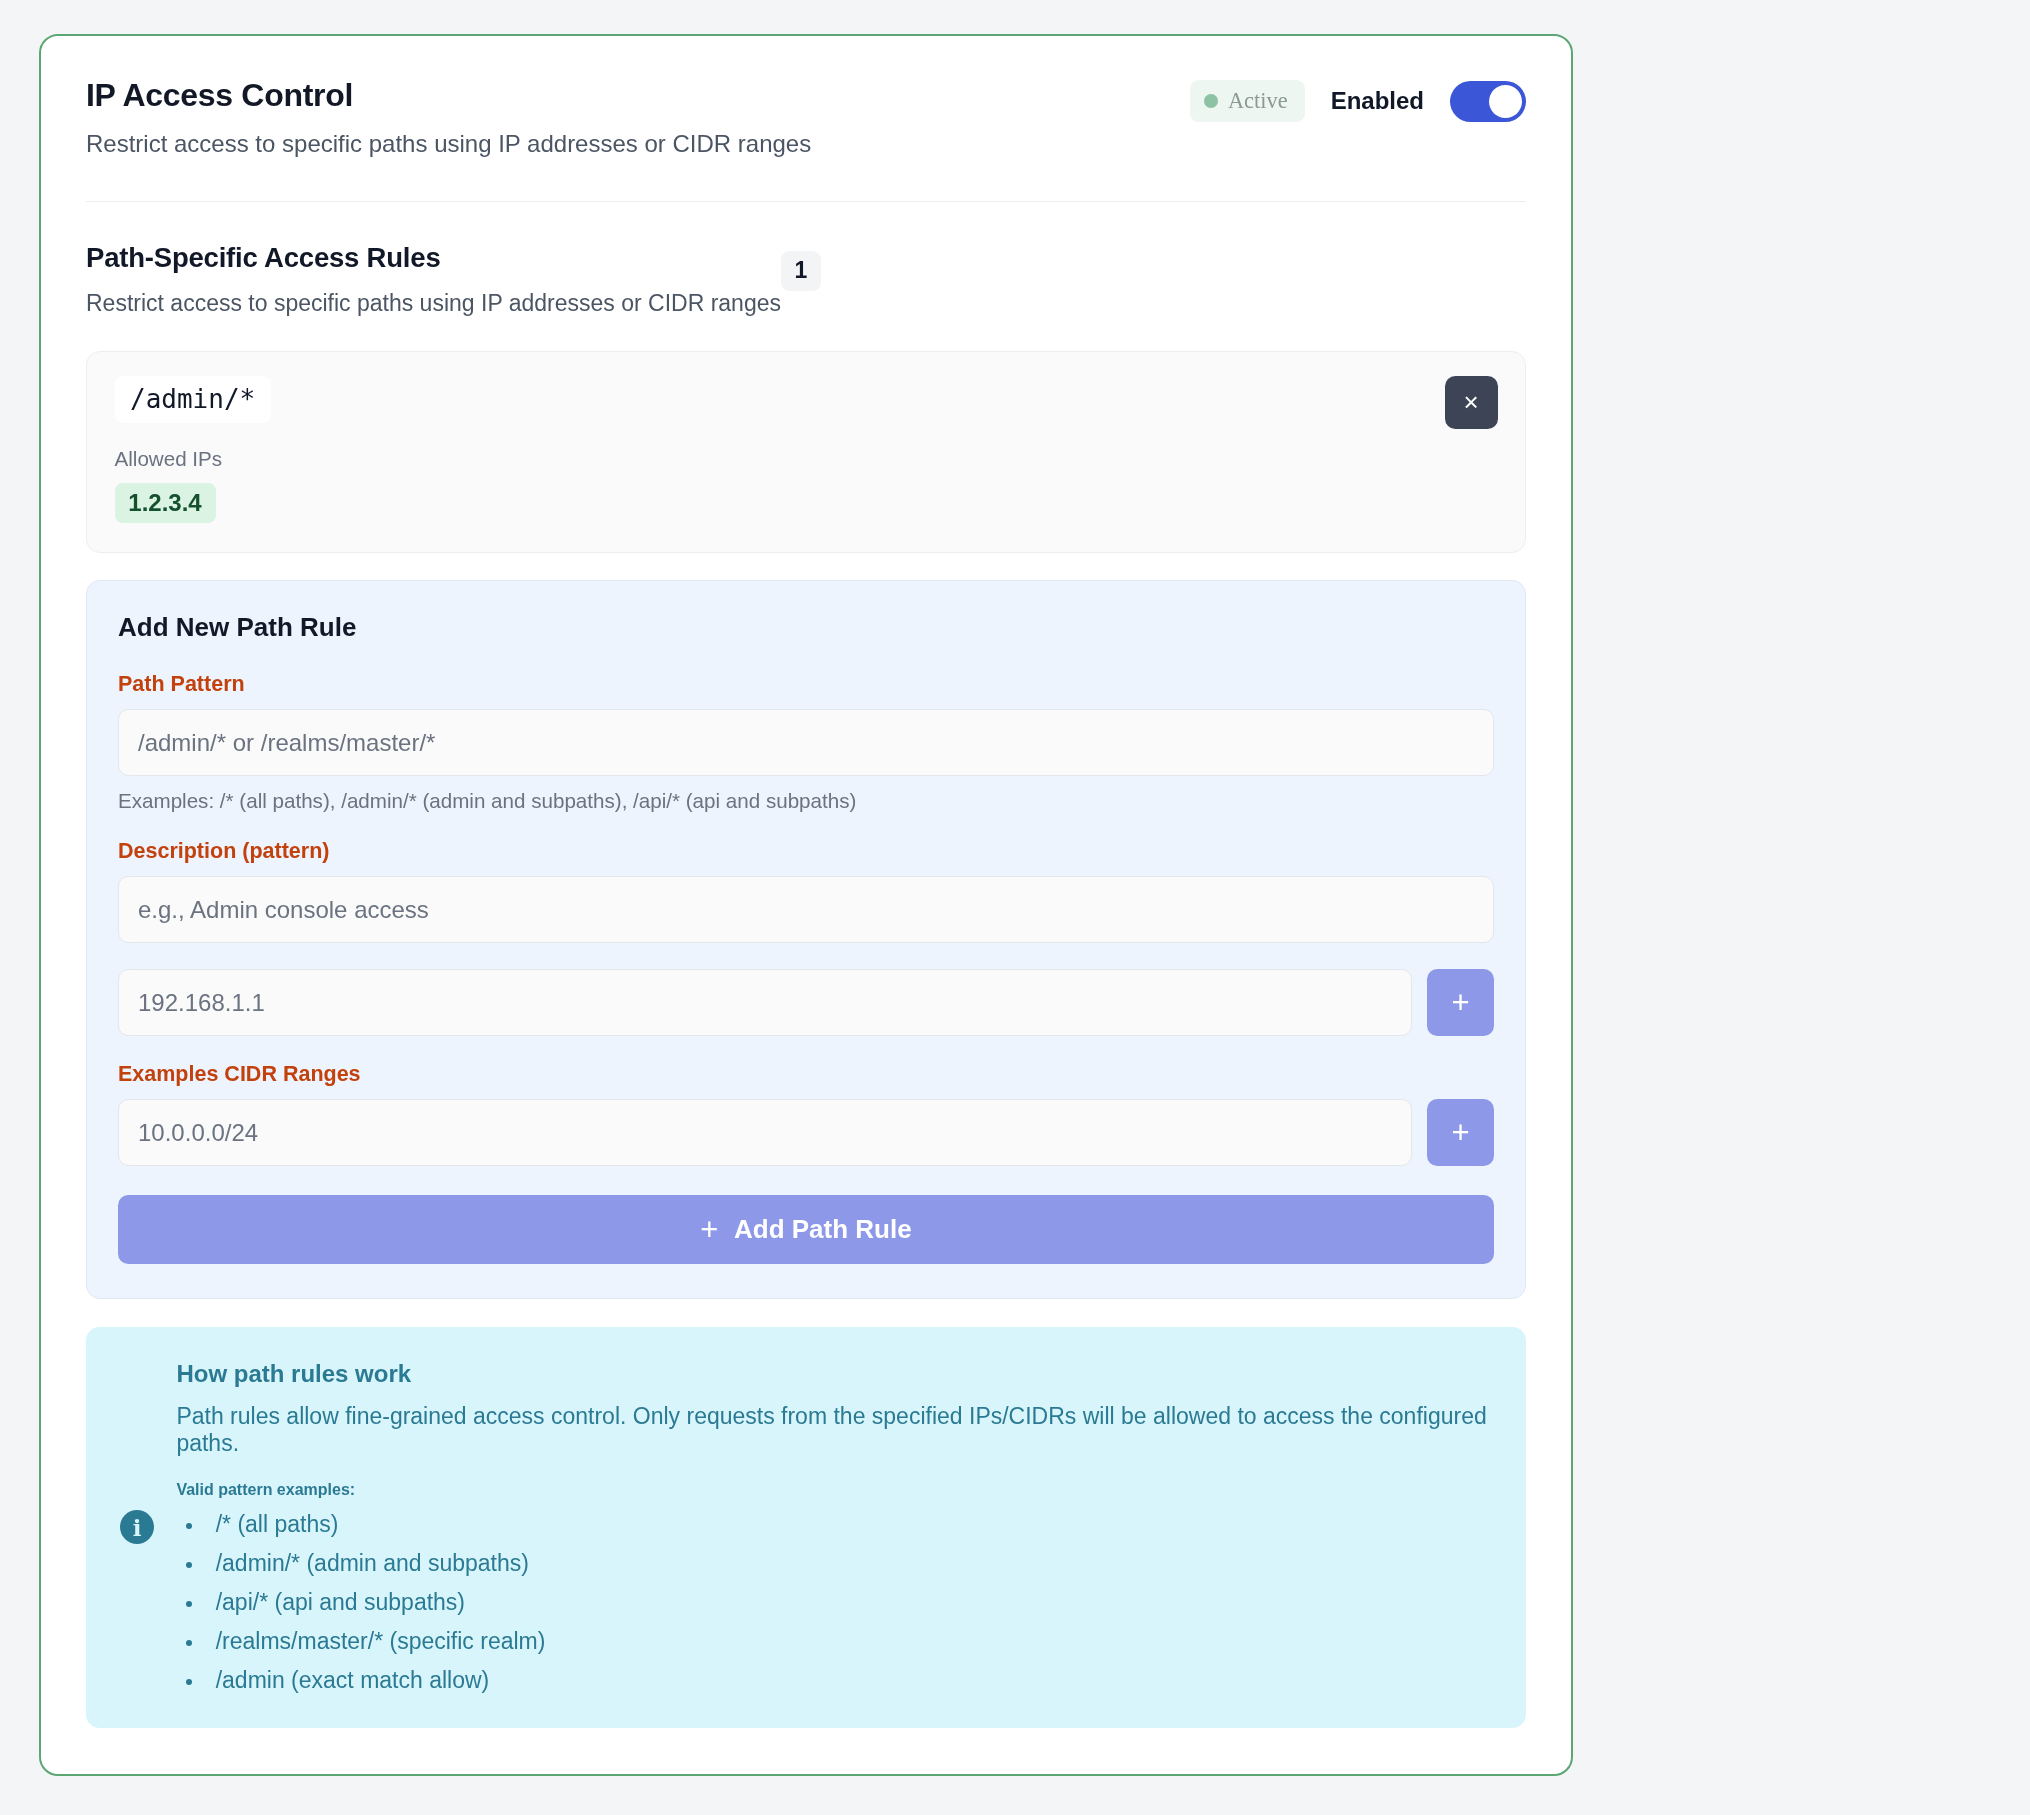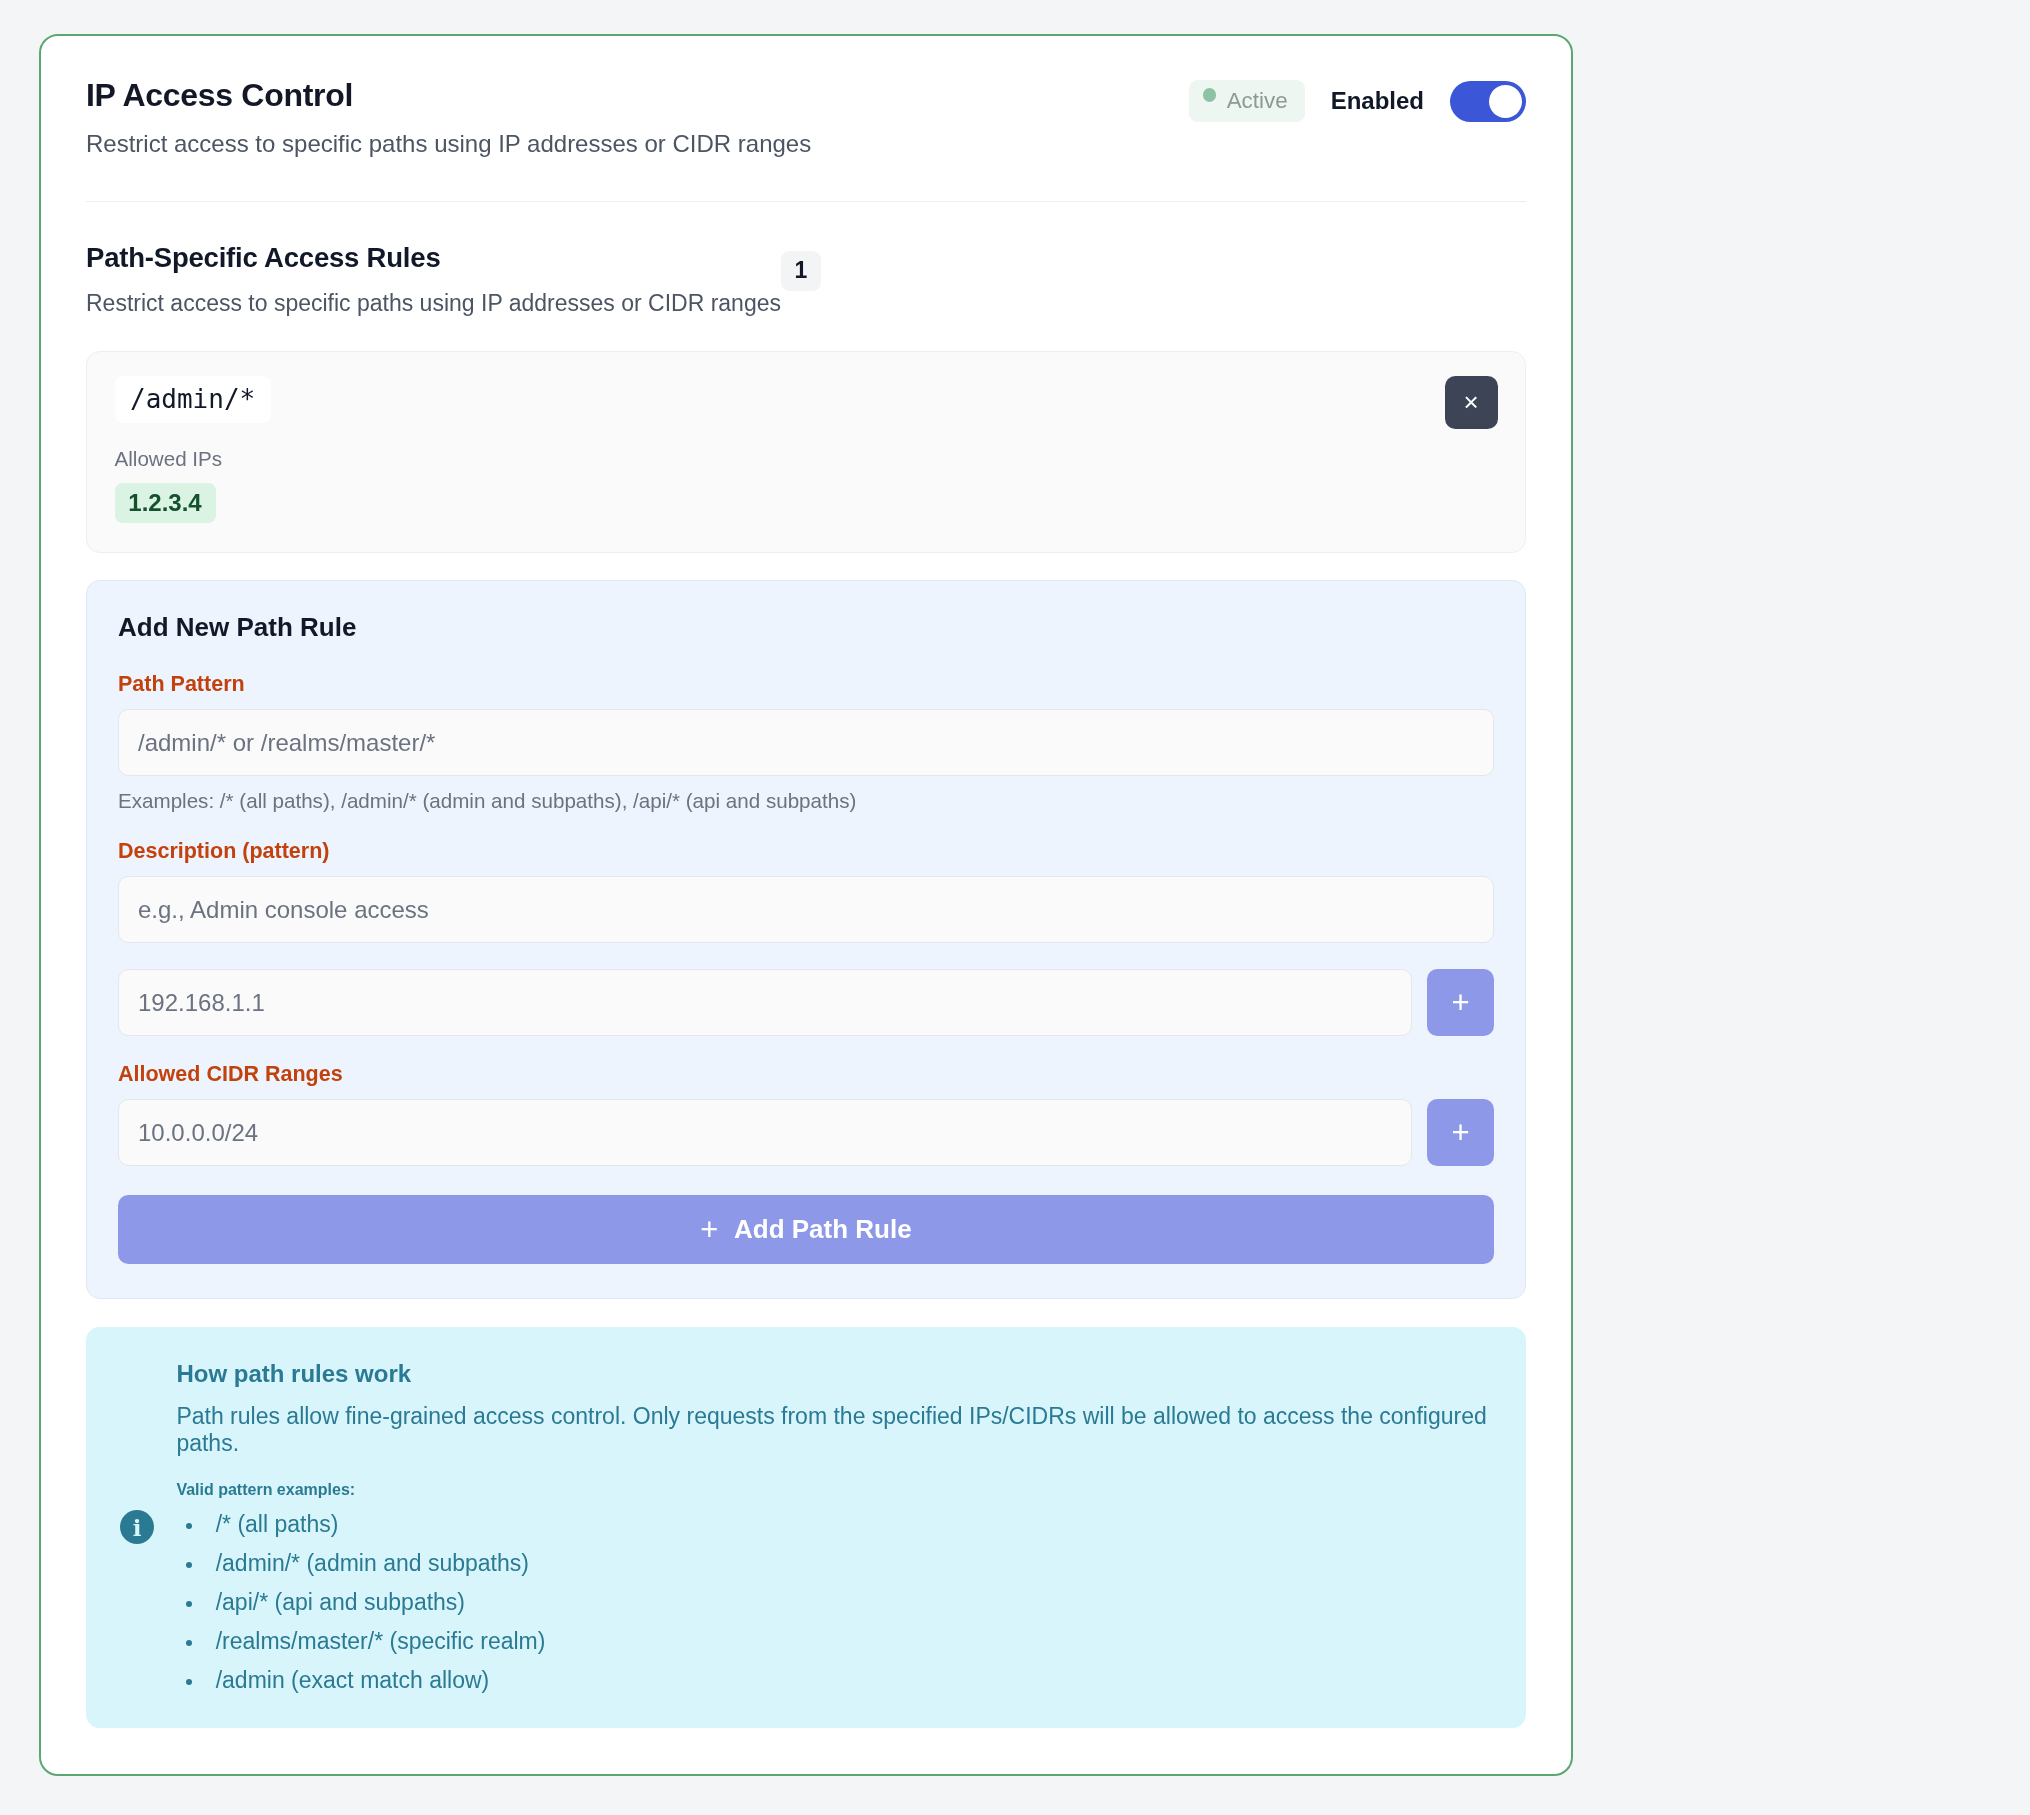--- a/index.html
+++ b/index.html
@@ -48,24 +48,26 @@
     color: #4b5563;
   }
   .header-right {
     display: flex;
     align-items: center;
     gap: 26px;
     padding-top: 3.4px;
   }
   .status-badge {
     display: inline-flex;
+    align-items: center;
     gap: 10.3px;
     background: #eef6f1;
     border-radius: 8.6px;
     padding: 7.7px 17px 7.7px 13.8px;
+    font-family: Liberation Serif, serif;
   }
   .status-dot {
     width: 13.8px; height: 13.8px;
     border-radius: 50%;
     background: #8dc2a4;
     display: block;
   }
   .status-text {
     font-size: 22.4px;
     color: #8b9a92;
@@ -368,21 +370,21 @@
       <div class="field-block">
         <div class="input-row">
           <input class="text-input" type="text" placeholder="192.168.1.1" style="">
           <button class="add-icon-btn">
             <span>+</span>
           </button>
         </div>
       </div>
 
       <div class="field-block">
-        <label class="field-label">Allowed CIDR Ranges</label>
+        <label class="field-label">Examples CIDR Ranges</label>
         <div class="input-row">
           <input class="text-input" type="text" placeholder="10.0.0.0/24" style="">
           <button class="add-icon-btn">
             <span>+</span>
           </button>
         </div>
       </div>
 
       <button class="submit-btn">
         <span class="plus">+</span>

